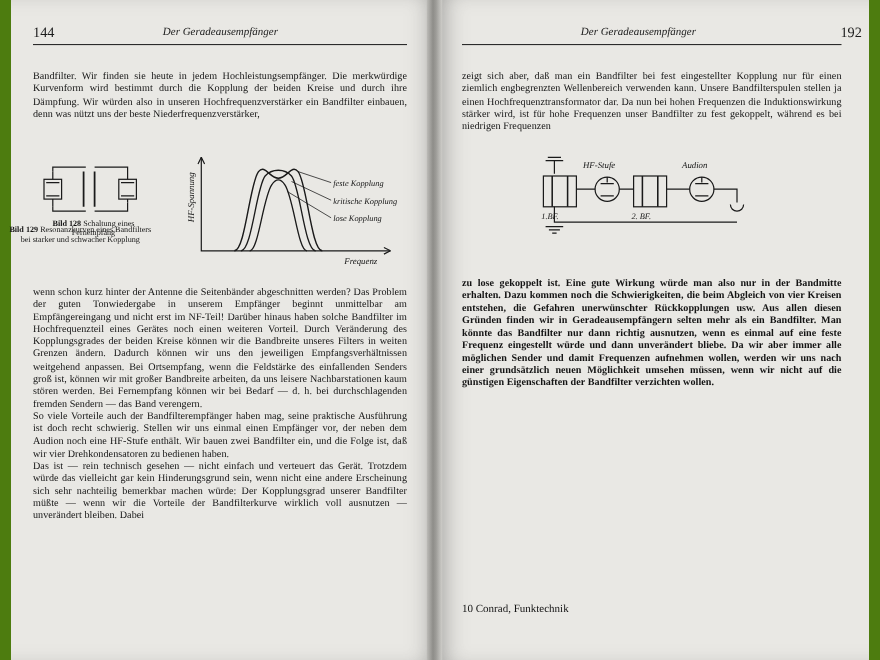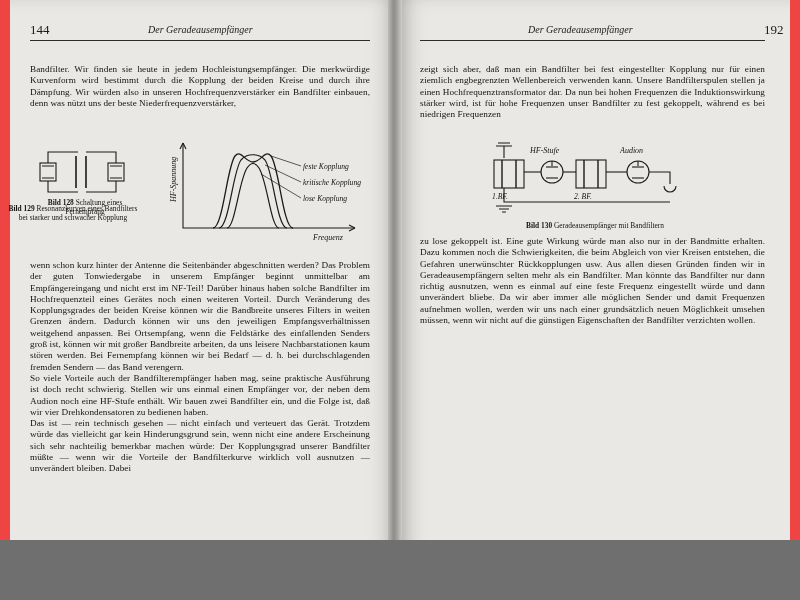--- a/index.html
+++ b/index.html
@@ -3,23 +3,23 @@
 <meta charset="utf-8">
 <style>
   html, body {
     margin: 0;
     padding: 0;
     background: #6f6f6f;
   }
   .page {
     position: relative;
     width: 800px;
-    height: 540px;
+    height: 600px;
     overflow: hidden;
-    background: #ef4444;
+    background: #4d7c0f;
     font-family: "Liberation Serif", serif;
   }
   
   .sheet {
     position: absolute;
     top: 0;
     height: 600px;
     background: #e9e8e4;
   }
   .sheet.left {
@@ -229,25 +229,21 @@
         <path d="M184,46 a6,6 0 0 0 12,0"></path>
 
         <path d="M24,48 L24,62 L190,62"></path>
         <path d="M16,66 L32,66 M19,69 L29,69 M22,72 L26,72"></path>
       </g>
       <text x="50" y="13" font-family="Liberation Serif, serif" font-size="8" fill="#141414" font-style="italic">HF-Stufe</text>
       <text x="140" y="13" font-family="Liberation Serif, serif" font-size="8" fill="#141414" font-style="italic">Audion</text>
       <text x="12" y="59" font-family="Liberation Serif, serif" font-size="7.6" fill="#141414" font-style="italic">1.BF.</text>
       <text x="94" y="59" font-family="Liberation Serif, serif" font-size="7.6" fill="#141414" font-style="italic">2. BF.</text>
     </svg>
-    <div class="caption" style="margin-top:4px;">
-      <b>Bild 130</b>
-      <span>Geradeausempfänger mit Bandfiltern</span>
-    </div>
-  </div>
-
-  <div class="col" style="left:420px; top:224px; width:345px;">
+  </div>
+
+  <div class="col" style="left:420px; top:240px; width:345px;font-weight:bold;">
     <p>zu lose gekoppelt ist. Eine gute Wirkung würde man also nur in der Bandmitte erhalten. Dazu kommen noch die Schwierigkeiten, die beim Abgleich von vier Kreisen entstehen, die Gefahren un­erwünschter Rückkopplungen usw. Aus allen diesen Gründen finden wir in Geradeausempfängern selten mehr als ein Bandfilter. Man könnte das Bandfilter nur dann richtig ausnutzen, wenn es einmal auf eine feste Frequenz eingestellt würde und dann unverändert bliebe. Da wir aber immer alle möglichen Sender und damit Frequenzen aufnehmen wollen, werden wir uns nach einer grundsätzlich neuen Möglichkeit umsehen müssen, wenn wir nicht auf die günstigen Eigenschaften der Bandfilter verzichten wollen.</p>
   </div>
 
   <div class="footline" style="left:420px; top:548px;">10  Conrad, Funktechnik</div>
 
 </div>
 
 </body></html>

